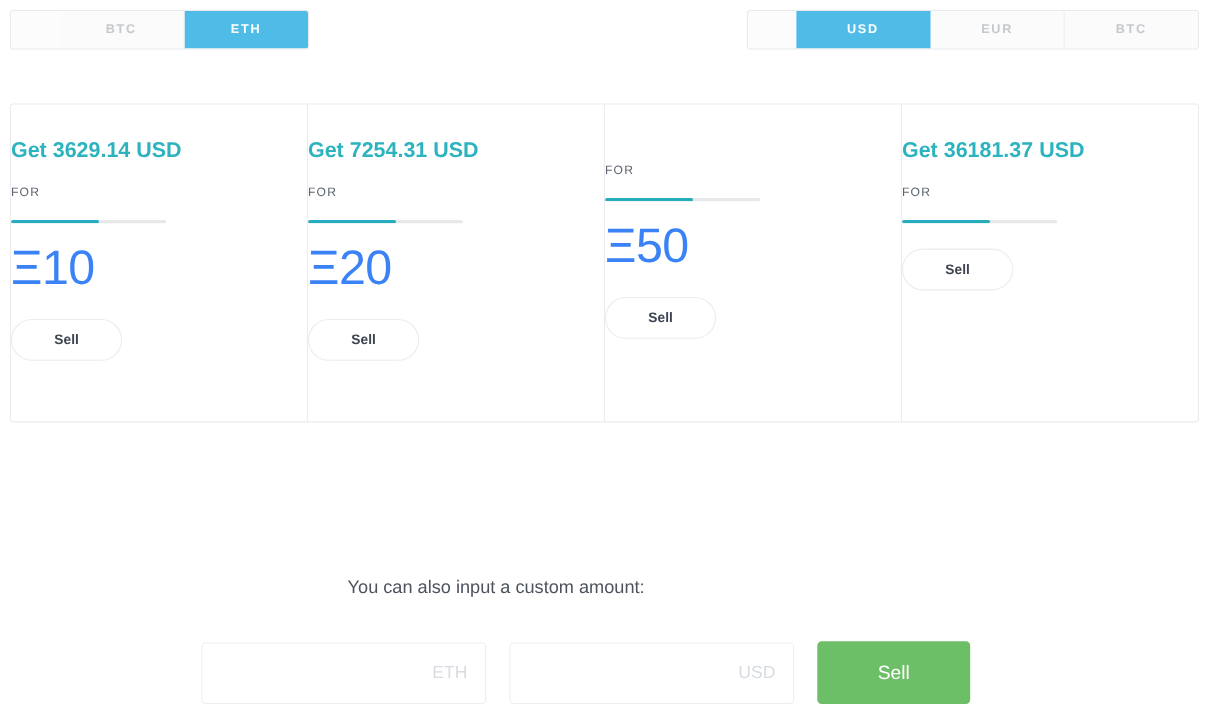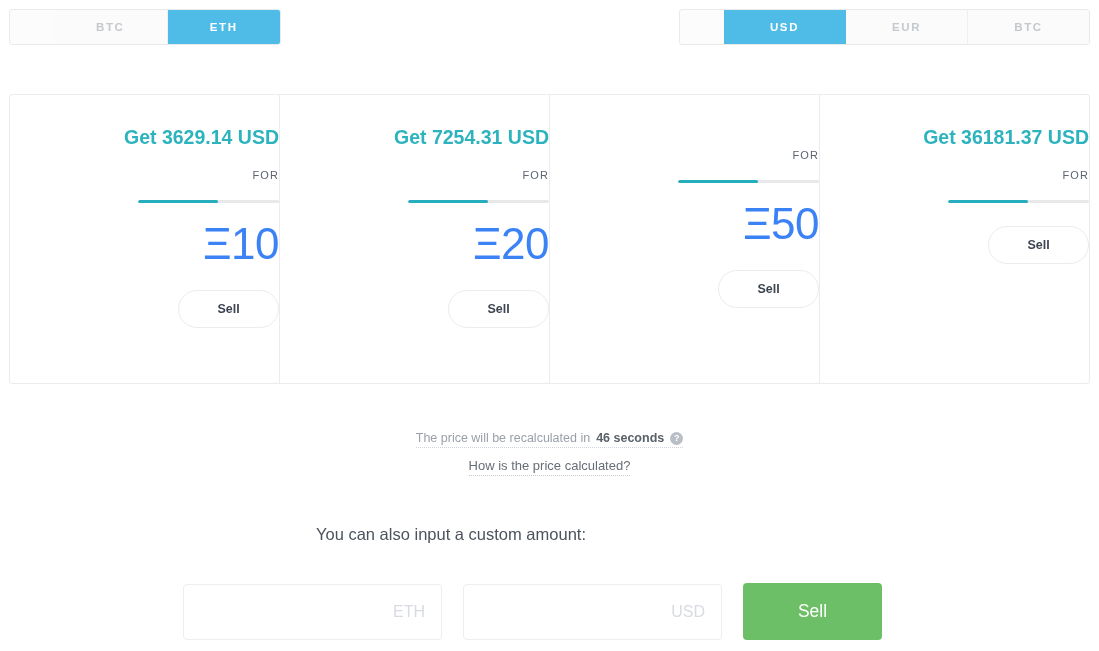--- a/index.html
+++ b/index.html
@@ -65,21 +65,21 @@
     display: flex;
     border: 1px solid #ececee;
     border-radius: 3px;
     background: #ffffff;
   }
   .card {
     flex: 1;
     position: relative;
     display: flex;
     flex-direction: column;
-    align-items: flex-end;
+    align-items: flex-start;
     border-right: 1px solid #ececee;
     padding-top: 33px;
   }
   .card:last-child { border-right: none; }
 
   .card-title {
     font-size: 19.5px;
     font-weight: 700;
     color: #2cb3be;
     line-height: 1;
@@ -267,30 +267,20 @@
       <div class="card-title">Get 36181.37 USD</div>
       <div class="card-for">FOR</div>
       <div class="bar">
         <div class="bar-fill" style="width: 57%;"></div>
       </div>
       <div class="pill-btn">Sell</div>
     </div>
 
   </div>
 
-  <div class="notice">
-    <div class="notice-line1">
-      <span>The price will be recalculated in</span>
-      <b>46 seconds</b>
-      <span class="q-icon">?</span>
-    </div>
-    <div class="notice-line2">
-      <span class="notice-link">How is the price calculated?</span>
-    </div>
-  </div>
 
   <div class="custom-head">You can also input a custom amount:</div>
 
   <div class="custom-row">
     <input class="amt-input" type="text" placeholder="ETH" style="">
     <input class="amt-input" type="text" placeholder="USD" style="">
     <button class="green-btn">Sell</button>
   </div>
 
 </div>

